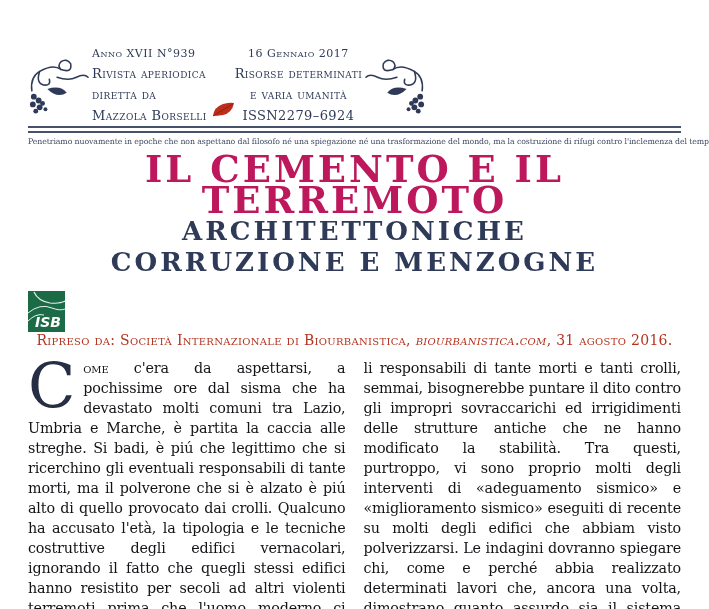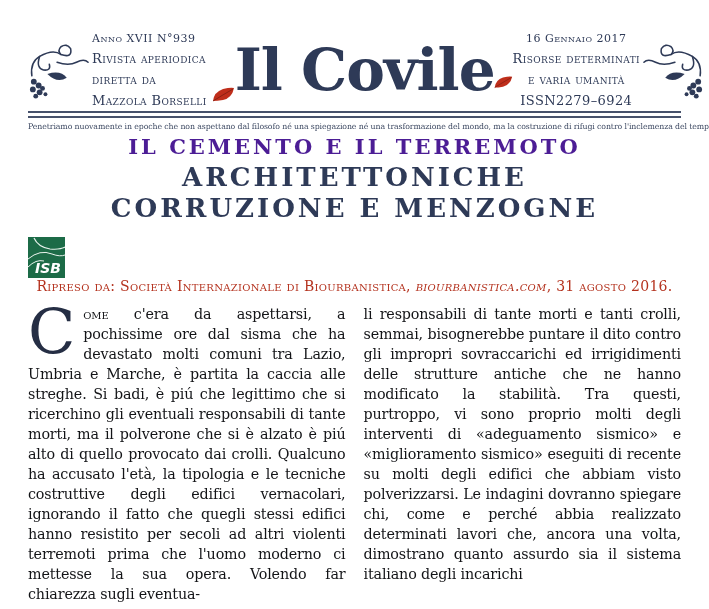--- a/index.html
+++ b/index.html
@@ -2,21 +2,21 @@
 <html lang="it"><head>
 <meta charset="utf-8">
 <style>
   * { margin:0; padding:0; box-sizing:border-box; }
   html,body { background:#ffffff; }
   body {
     width:709px; height:609px; overflow:hidden;
     font-family:"DejaVu Serif", serif;
     color:#16181c;
   }
-  .page { width:709px; height:609px; padding:0 28px; overflow:hidden; }
+  .page { width:709px; height:609px; padding:15px 28px; overflow:hidden; }
 
   
   .masthead { margin-top:34px; height:72px; display:flex; align-items:center; }
   .mh-left, .mh-right { display:flex; align-items:center; }
   .mh-left-text { margin-left:2px; color:#2e3a57; }
   .issue { font-size:11px; font-variant:small-caps; letter-spacing:.5px; white-space:nowrap; }
   .mh-small { font-size:13px; font-variant:small-caps; letter-spacing:.4px; margin-top:6px; white-space:nowrap; }
   .mh-right-text { margin-right:2px; color:#2e3a57; text-align:center; }
   .mh-title-wrap { flex:1; text-align:center; white-space:nowrap; position:relative; }
   .mh-title {
@@ -32,21 +32,21 @@
     margin-top:4px; text-align:center; white-space:nowrap;
     font-size:7.8px; letter-spacing:-.1px; color:#3d4962;
   }
 
   
   .author {
     margin-top:11px; text-align:center; color:#2e3a57;
     font-variant:small-caps; font-weight:bold; font-size:17px; letter-spacing:2.5px;
   }
   .headline { text-align:center; font-weight:bold; letter-spacing:3px; line-height:31px; }
-  .headline.first { font-size:21px; color:#4c1d95; }
+  .headline.first { margin-top:8px; font-size:37px; color:#be185d; }
   .headline.rest  { font-size:26px; color:#2e3a57; }
   .logo-wrap { margin-top:13px; text-align:left; line-height:0; }
   .kicker {
     text-align:center; color:#b4321e;
     font-variant:small-caps; font-size:14px; letter-spacing:.3px; white-space:nowrap;
   }
   .kicker .site { font-style:italic; }
 
   
   .body-cols { margin-top:10px; display:flex; gap:18px; }
@@ -90,26 +90,20 @@
         <div class="mh-small">Rivista aperiodica</div>
         <div class="mh-small">diretta da</div>
         <div class="mh-small">Mazzola Borselli</div>
       </div>
       <svg class="leaf-left" width="24" height="18" viewBox="0 0 24 18">
         <path d="M2 15 Q3 6 12 3 Q20 1 23 2 Q21 12 12 14 Q6 15 2 15 Z" fill="#bf2e1b"></path>
         <path d="M2 15 Q10 10 22 3" stroke="#7e1d10" stroke-width="0.8" fill="none"></path>
       </svg>
     </div>
 
-    <div class="mh-title-wrap">
-      <span class="mh-title">Il Covile</span><svg class="leaf-inline" width="20" height="15" viewBox="0 0 24 18">
-        <path d="M2 15 Q3 6 12 3 Q20 1 23 2 Q21 12 12 14 Q6 15 2 15 Z" fill="#bf2e1b"></path>
-        <path d="M2 15 Q10 10 22 3" stroke="#7e1d10" stroke-width="0.8" fill="none"></path>
-      </svg>
-    </div>
 
     <div class="mh-right">
       <div class="mh-right-text">
         <div class="issue">16 Gennaio 2017</div>
         <div class="mh-small">Risorse determinati</div>
         <div class="mh-small">e varia umanità</div>
         <div class="mh-small">ISSN2279–6924</div>
       </div>
       <svg width="62" height="60" viewBox="0 0 64 60" style="transform:scaleX(-1)">
         <g stroke="#2e3a57" fill="none" stroke-width="1.6" stroke-linecap="round">

